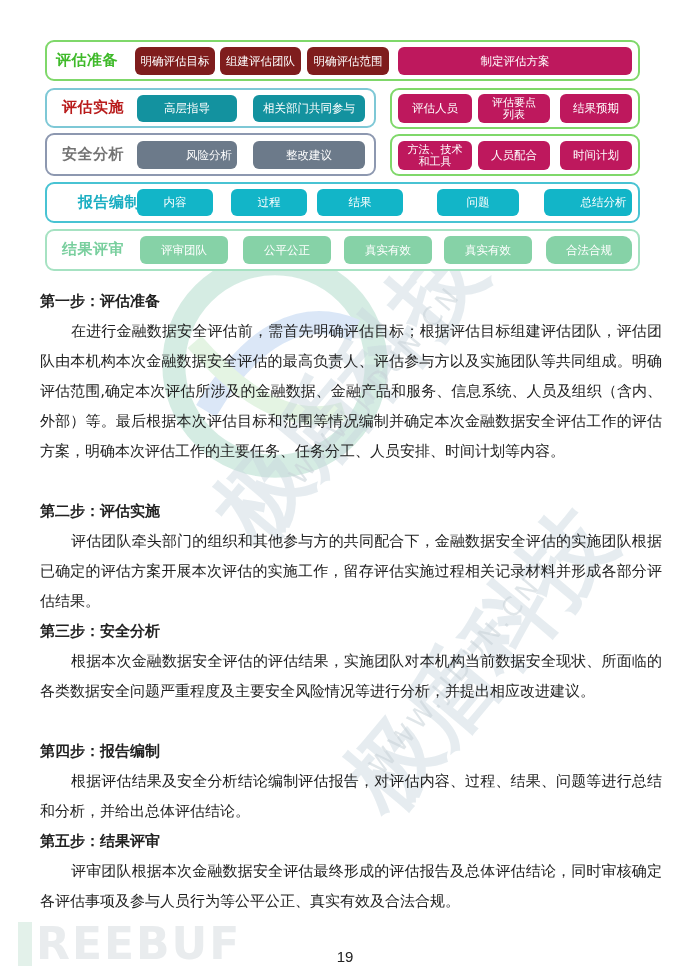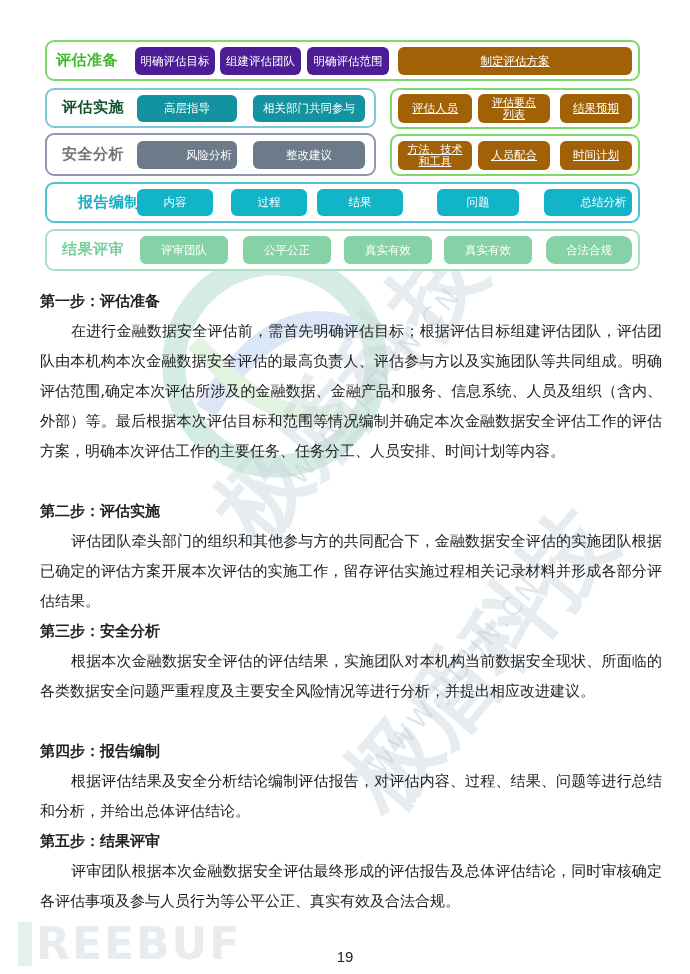--- a/index.html
+++ b/index.html
@@ -21,27 +21,27 @@
   }
 
   
   .c-green  { border-color: #7fd86a; }
   .c-teal   { border-color: #7ec8d6; }
   .c-slate  { border-color: #8d98b0; }
   .c-cyan   { border-color: #48c3d3; }
   .c-mint   { border-color: #a6e2c2; }
 
   .t-green  { color: #3fba2a; }
-  .t-teal   { color: #14532d; }
+  .t-teal   { color: #b91c1c; }
   .t-slate  { color: #737373; }
   .t-cyan   { color: #1aaec2; }
   .t-mint   { color: #79cf9e; }
 
-  .b-green  { background: #4c1d95; }
-  .b-dkgreen{ background: #a16207; text-decoration: underline; }
+  .b-green  { background: #7f1d1d; }
+  .b-dkgreen{ background: #be185d; }
   .b-teal   { background: #13929f; }
   .b-slate  { background: #6c7a8a; }
   .b-cyan   { background: #12b5c8; }
   .b-mint   { background: #86d2a7; }
 
   
   .text {
     position: absolute; left: 40px; width: 622px;
     font-size: 15px; line-height: 30px; color: #222;
   }

